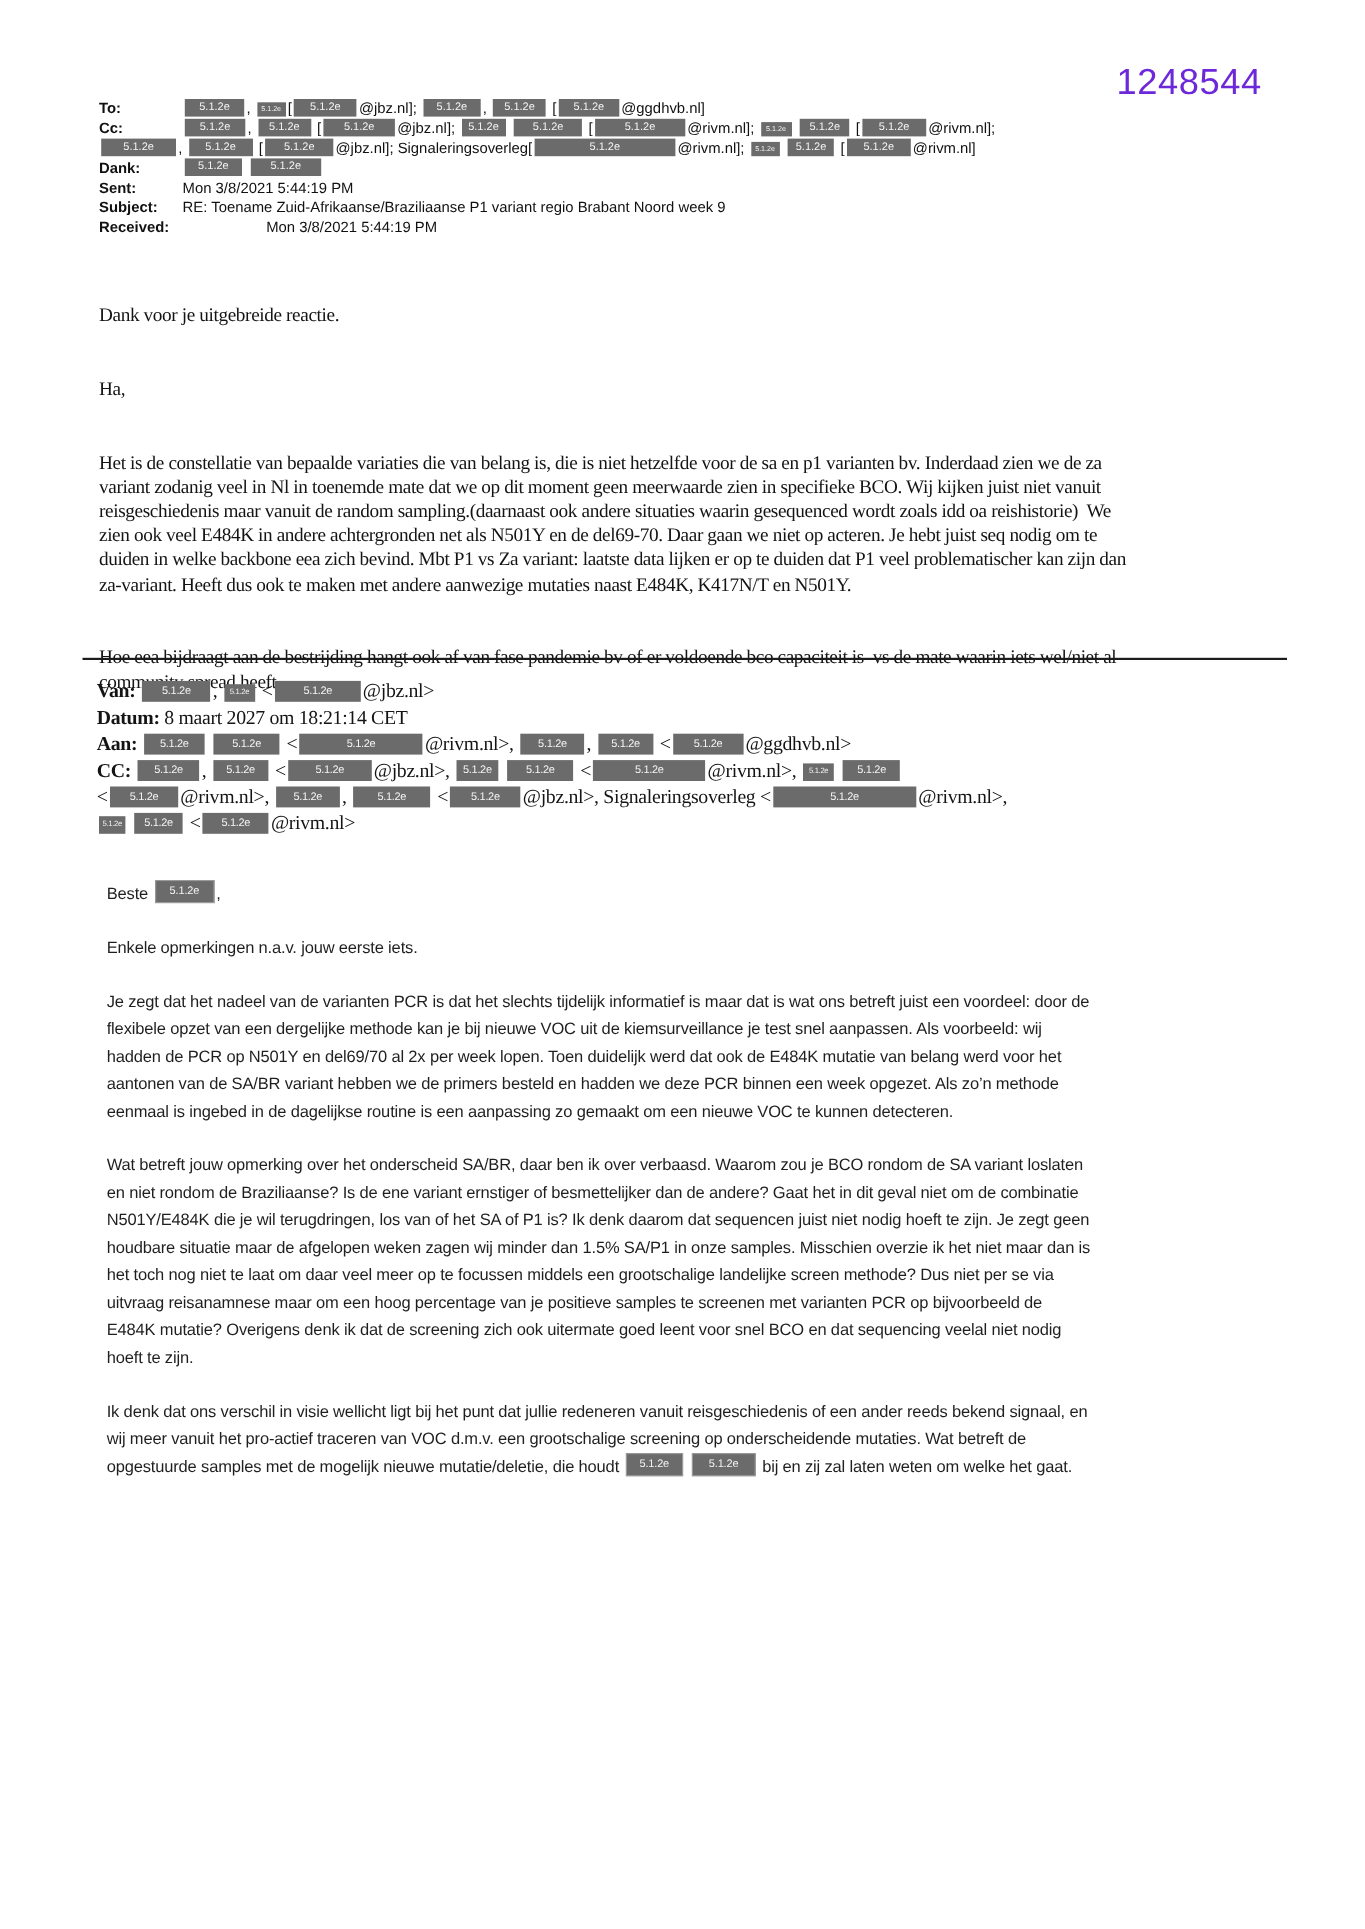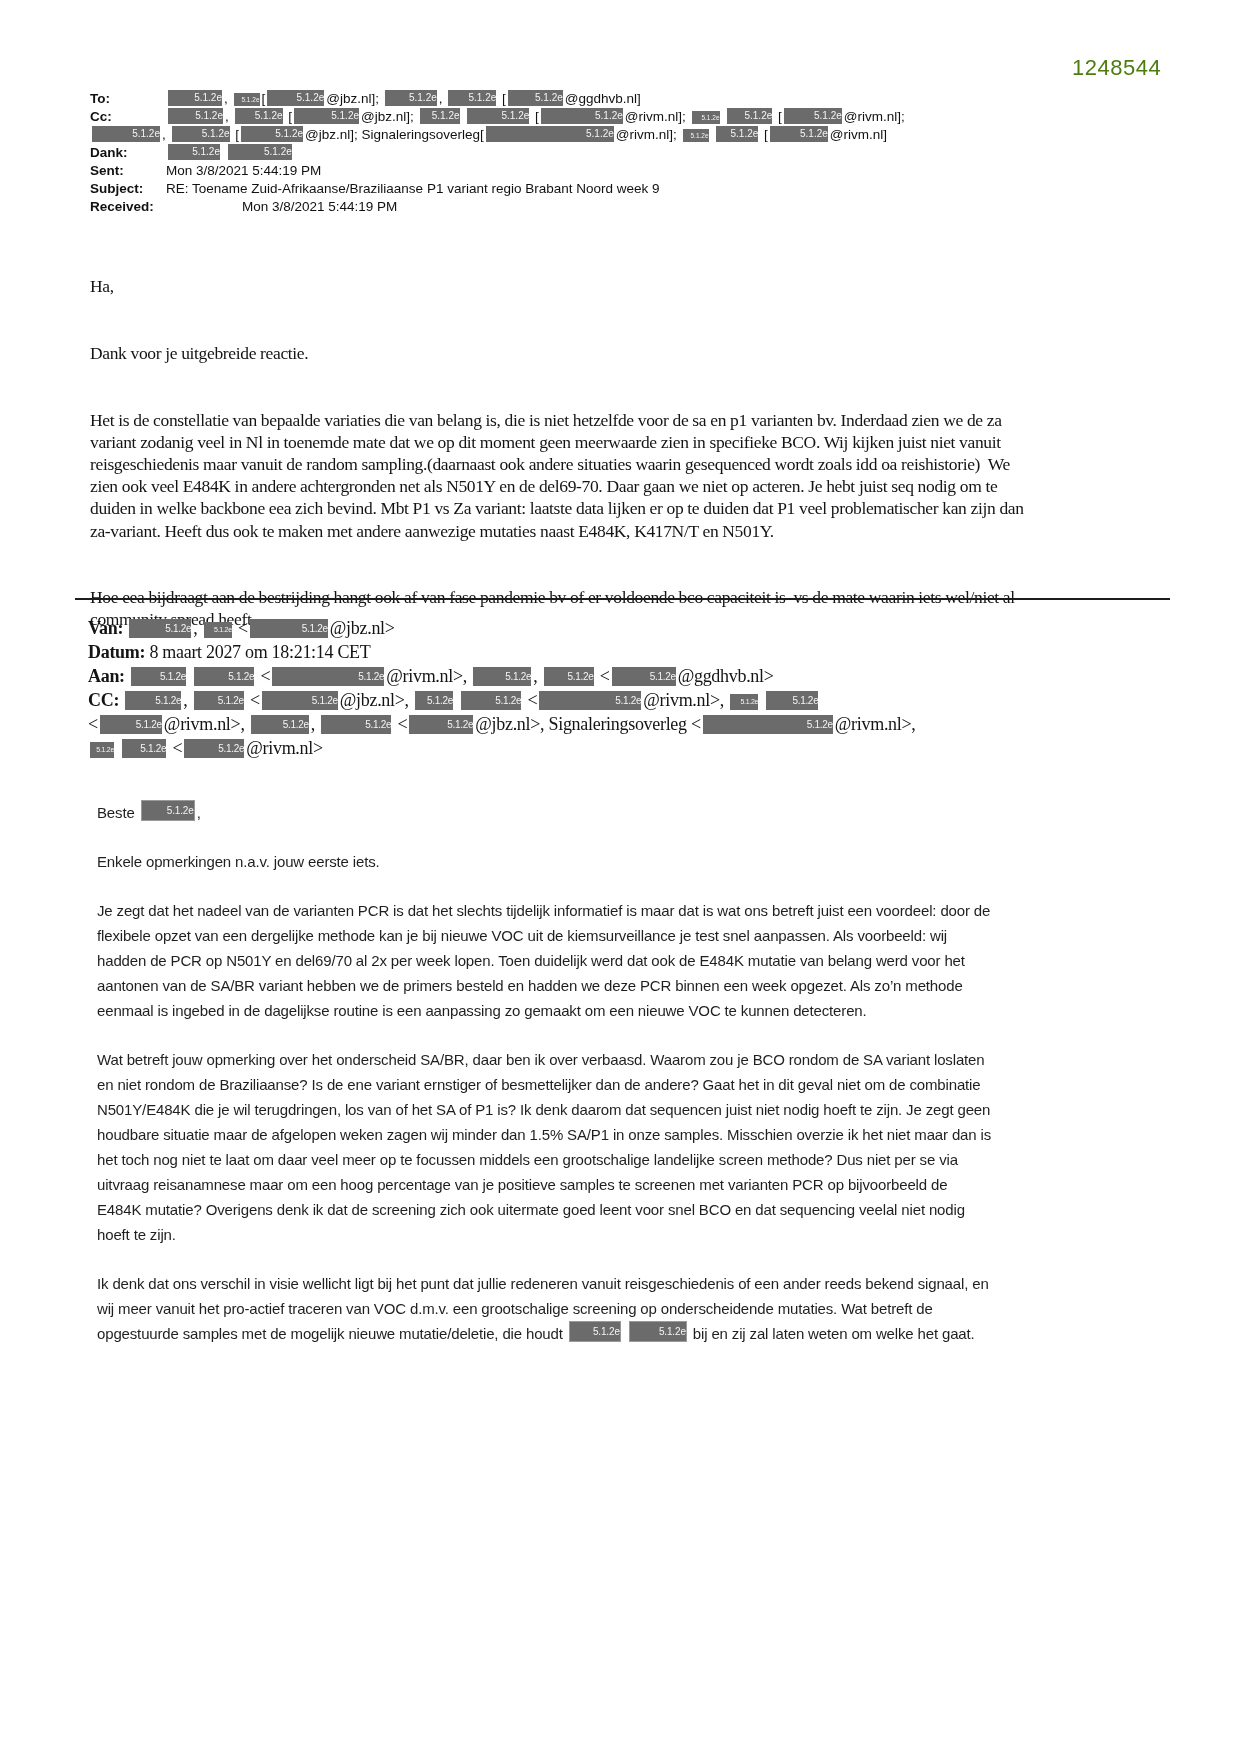--- a/index.html
+++ b/index.html
@@ -8,24 +8,24 @@
     width:1241px;
     height:1754px;
     background:#ffffff;
     color:#1a1a1a;
     font-family:"Liberation Sans",sans-serif;
     overflow:hidden;
   }
   
   .doc-number{
     position:absolute;
-    left:1072px; top:55px;
-    font-size:22px;
+    left:1015px; top:55px;
+    font-size:33px;
     letter-spacing:0.5px;
-    color:#4d7c0f;
+    color:#6d28d9;
     font-family:"Liberation Sans",sans-serif;
   }
   
   .header1{
     position:absolute;
     left:90px; top:90px;
     width:1090px;
     font-size:13.5px;
     line-height:18px;
     color:#111;
@@ -36,21 +36,21 @@
   .hvalue.indent{padding-left:76px;}
   
   .redact{
     display:inline-block;
     background:#6b6b6b;
     color:#f5f5f5;
     font-family:"Liberation Sans",sans-serif;
     font-size:10px;
     height:16px;
     line-height:16px;
-    text-align:right;
+    text-align:center;
     vertical-align:text-bottom;
     margin:0 2px;
     white-space:nowrap;
     overflow:hidden;
   }
   .redact.sm{height:13px;line-height:13px;font-size:6.5px;}
   
   .serif{font-family:"Liberation Serif",serif;color:#141414;}
   .body1{
     position:absolute;
@@ -126,22 +126,22 @@
       <span class="hlabel">Subject:</span>
       <span class="hvalue">RE: Toename Zuid-Afrikaanse/Braziliaanse P1 variant regio Brabant Noord week 9</span>
     </div>
     <div class="hrow">
       <span class="hlabel">Received:</span>
       <span class="hvalue indent">Mon 3/8/2021 5:44:19 PM</span>
     </div>
   </div>
 
   <div class="body1 serif">
+    <div>Dank voor je uitgebreide reactie.</div>
     <div>Ha,</div>
-    <div>Dank voor je uitgebreide reactie.</div>
     <div>Het is de constellatie van bepaalde variaties die van belang is, die is niet hetzelfde voor de sa en p1 varianten bv. Inderdaad zien we de za variant zodanig veel in Nl in toenemde mate dat we op dit moment geen meerwaarde zien in specifieke BCO. Wij kijken juist niet vanuit reisgeschiedenis maar vanuit de random sampling.(daarnaast ook andere situaties waarin gesequenced wordt zoals idd oa reishistorie)  We zien ook veel E484K in andere achtergronden net als N501Y en de del69-70. Daar gaan we niet op acteren. Je hebt juist seq nodig om te duiden in welke backbone eea zich bevind. Mbt P1 vs Za variant: laatste data lijken er op te duiden dat P1 veel problematischer kan zijn dan za-variant. Heeft dus ook te maken met andere aanwezige mutaties naast E484K, K417N/T en N501Y.</div>
     <div>Hoe eea bijdraagt aan de bestrijding hangt ook af van fase pandemie bv of er voldoende bco capaciteit is  vs de mate waarin iets wel/niet al community spread heeft.</div>
   </div>
 
   <div class="divider"></div>
 
   <div class="header2 serif">
     <div class="h2line">
       <span class="h2label">Van:</span>
       <span><span class="redact" style="width: 62px; background: rgb(107, 107, 107); color: rgb(245, 245, 245);">5.1.2e</span><span>, </span><span class="redact sm" style="width: 28px; background: rgb(107, 107, 107); color: rgb(245, 245, 245);">5.1.2e</span><span> &lt;</span><span class="redact" style="width: 78px; background: rgb(107, 107, 107); color: rgb(245, 245, 245);">5.1.2e</span><span>@jbz.nl&gt;</span></span>

